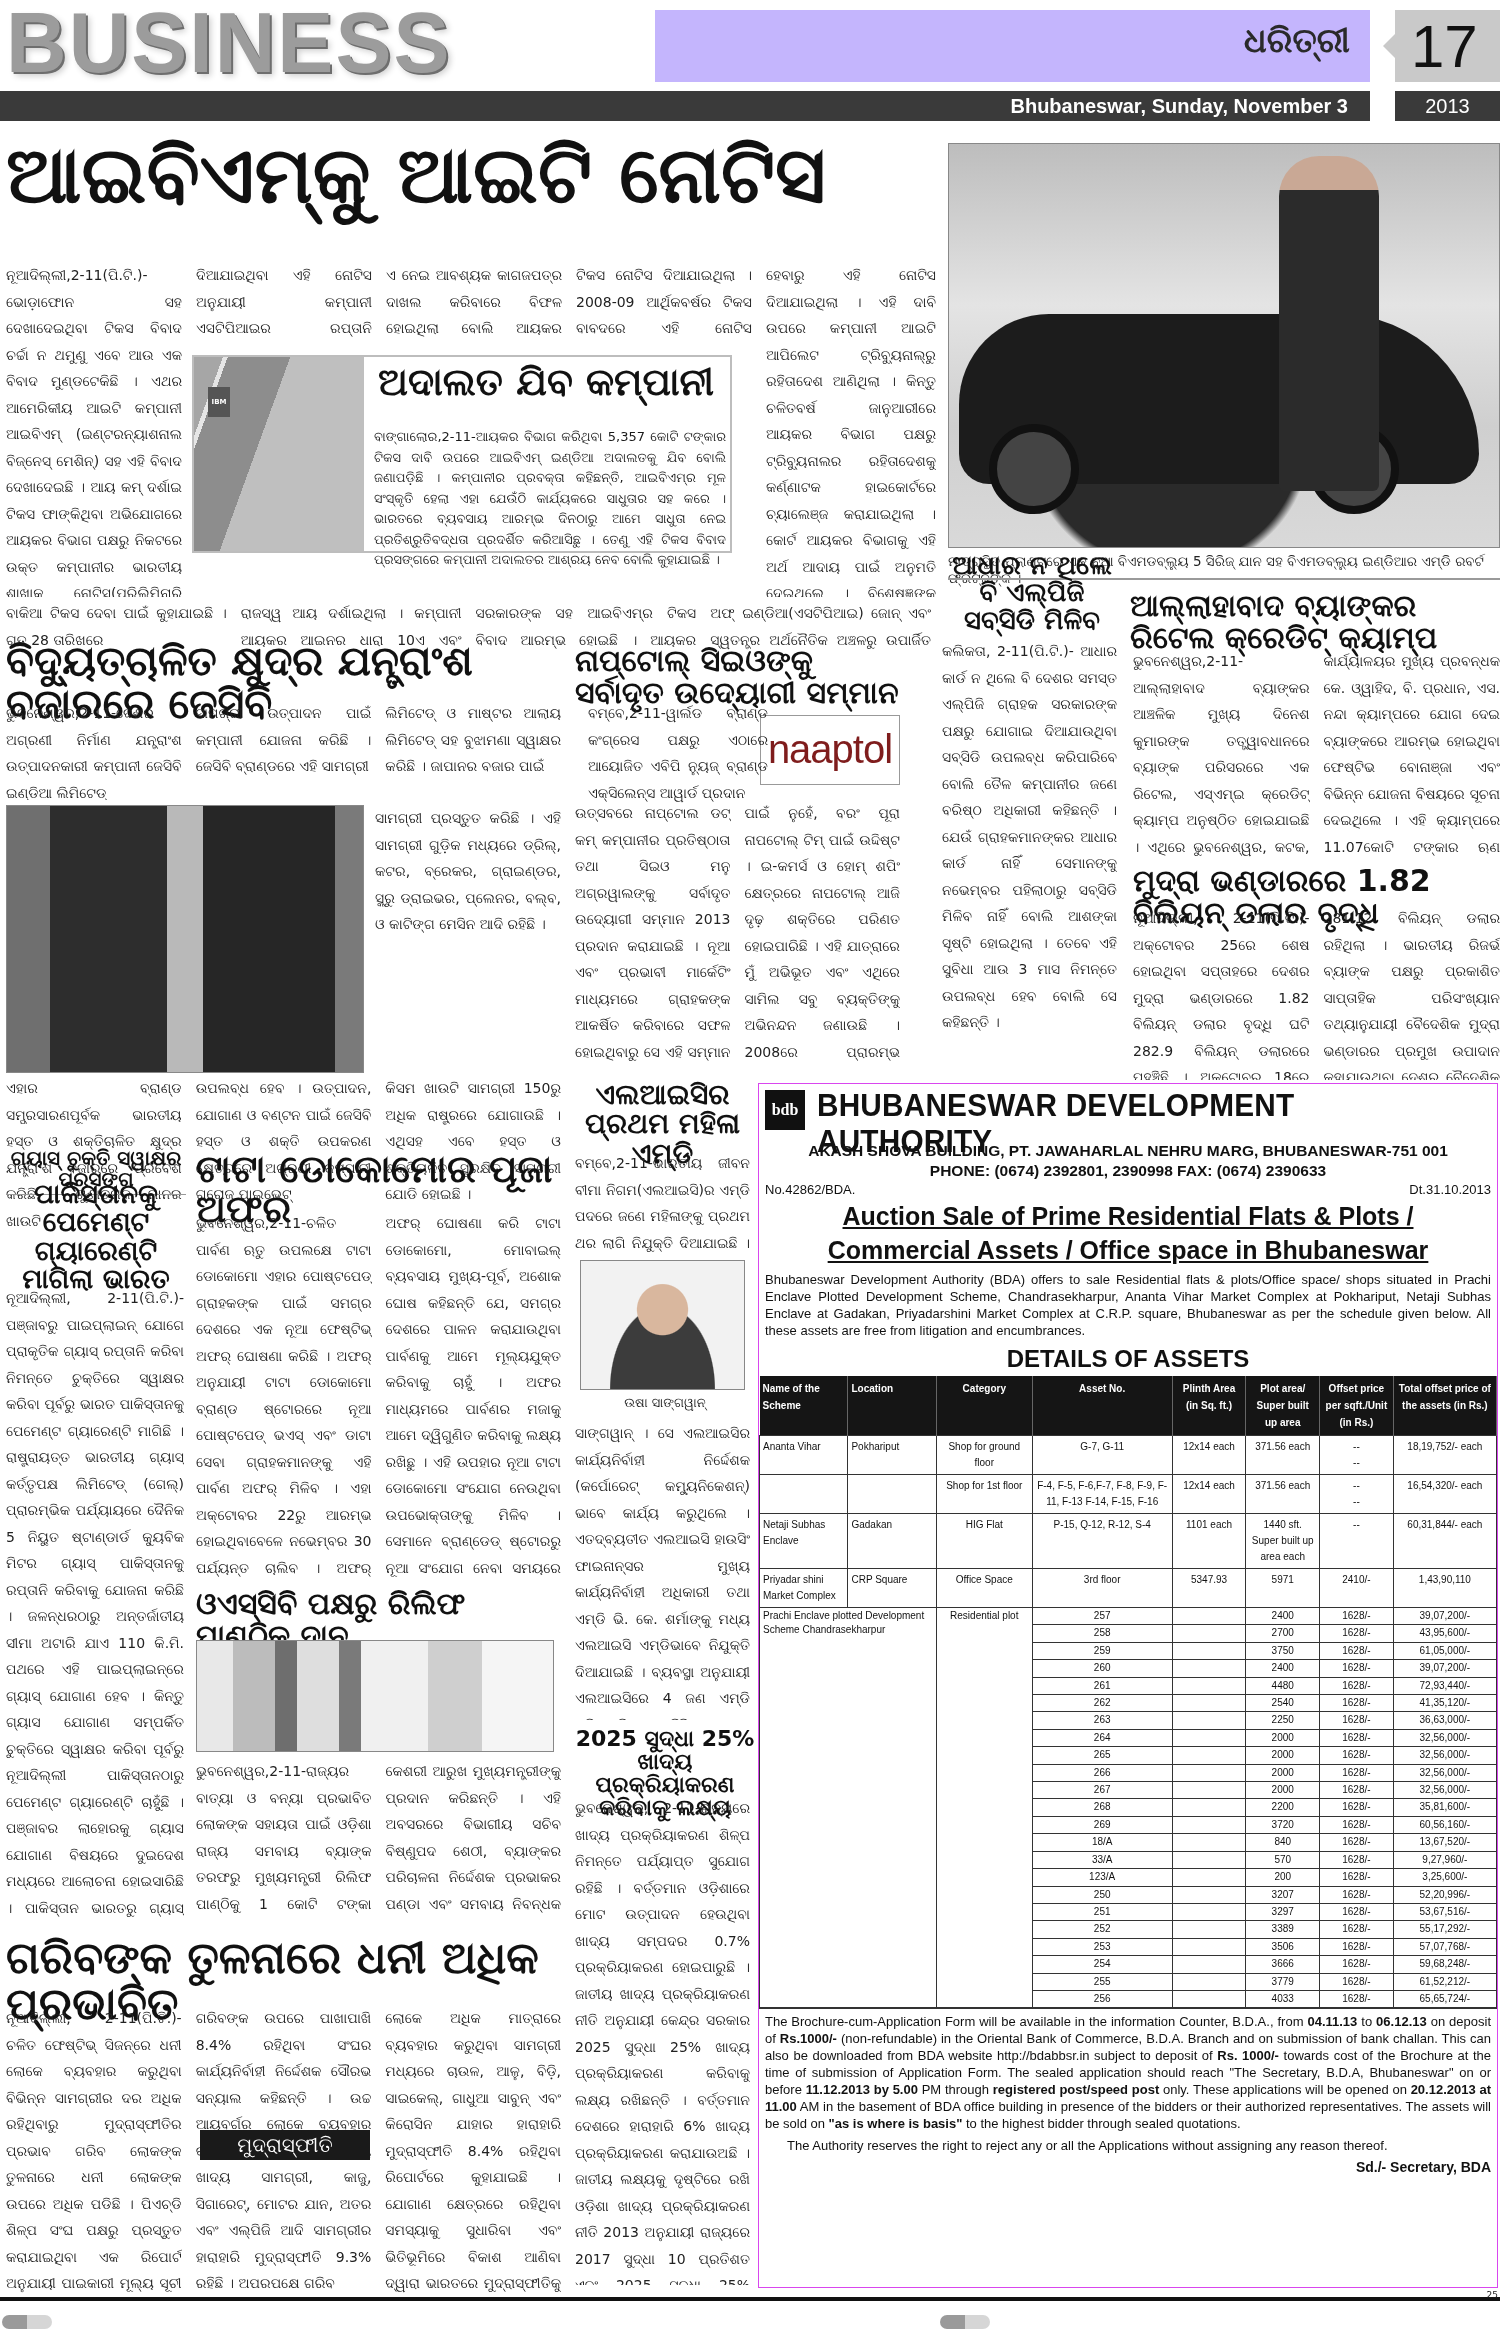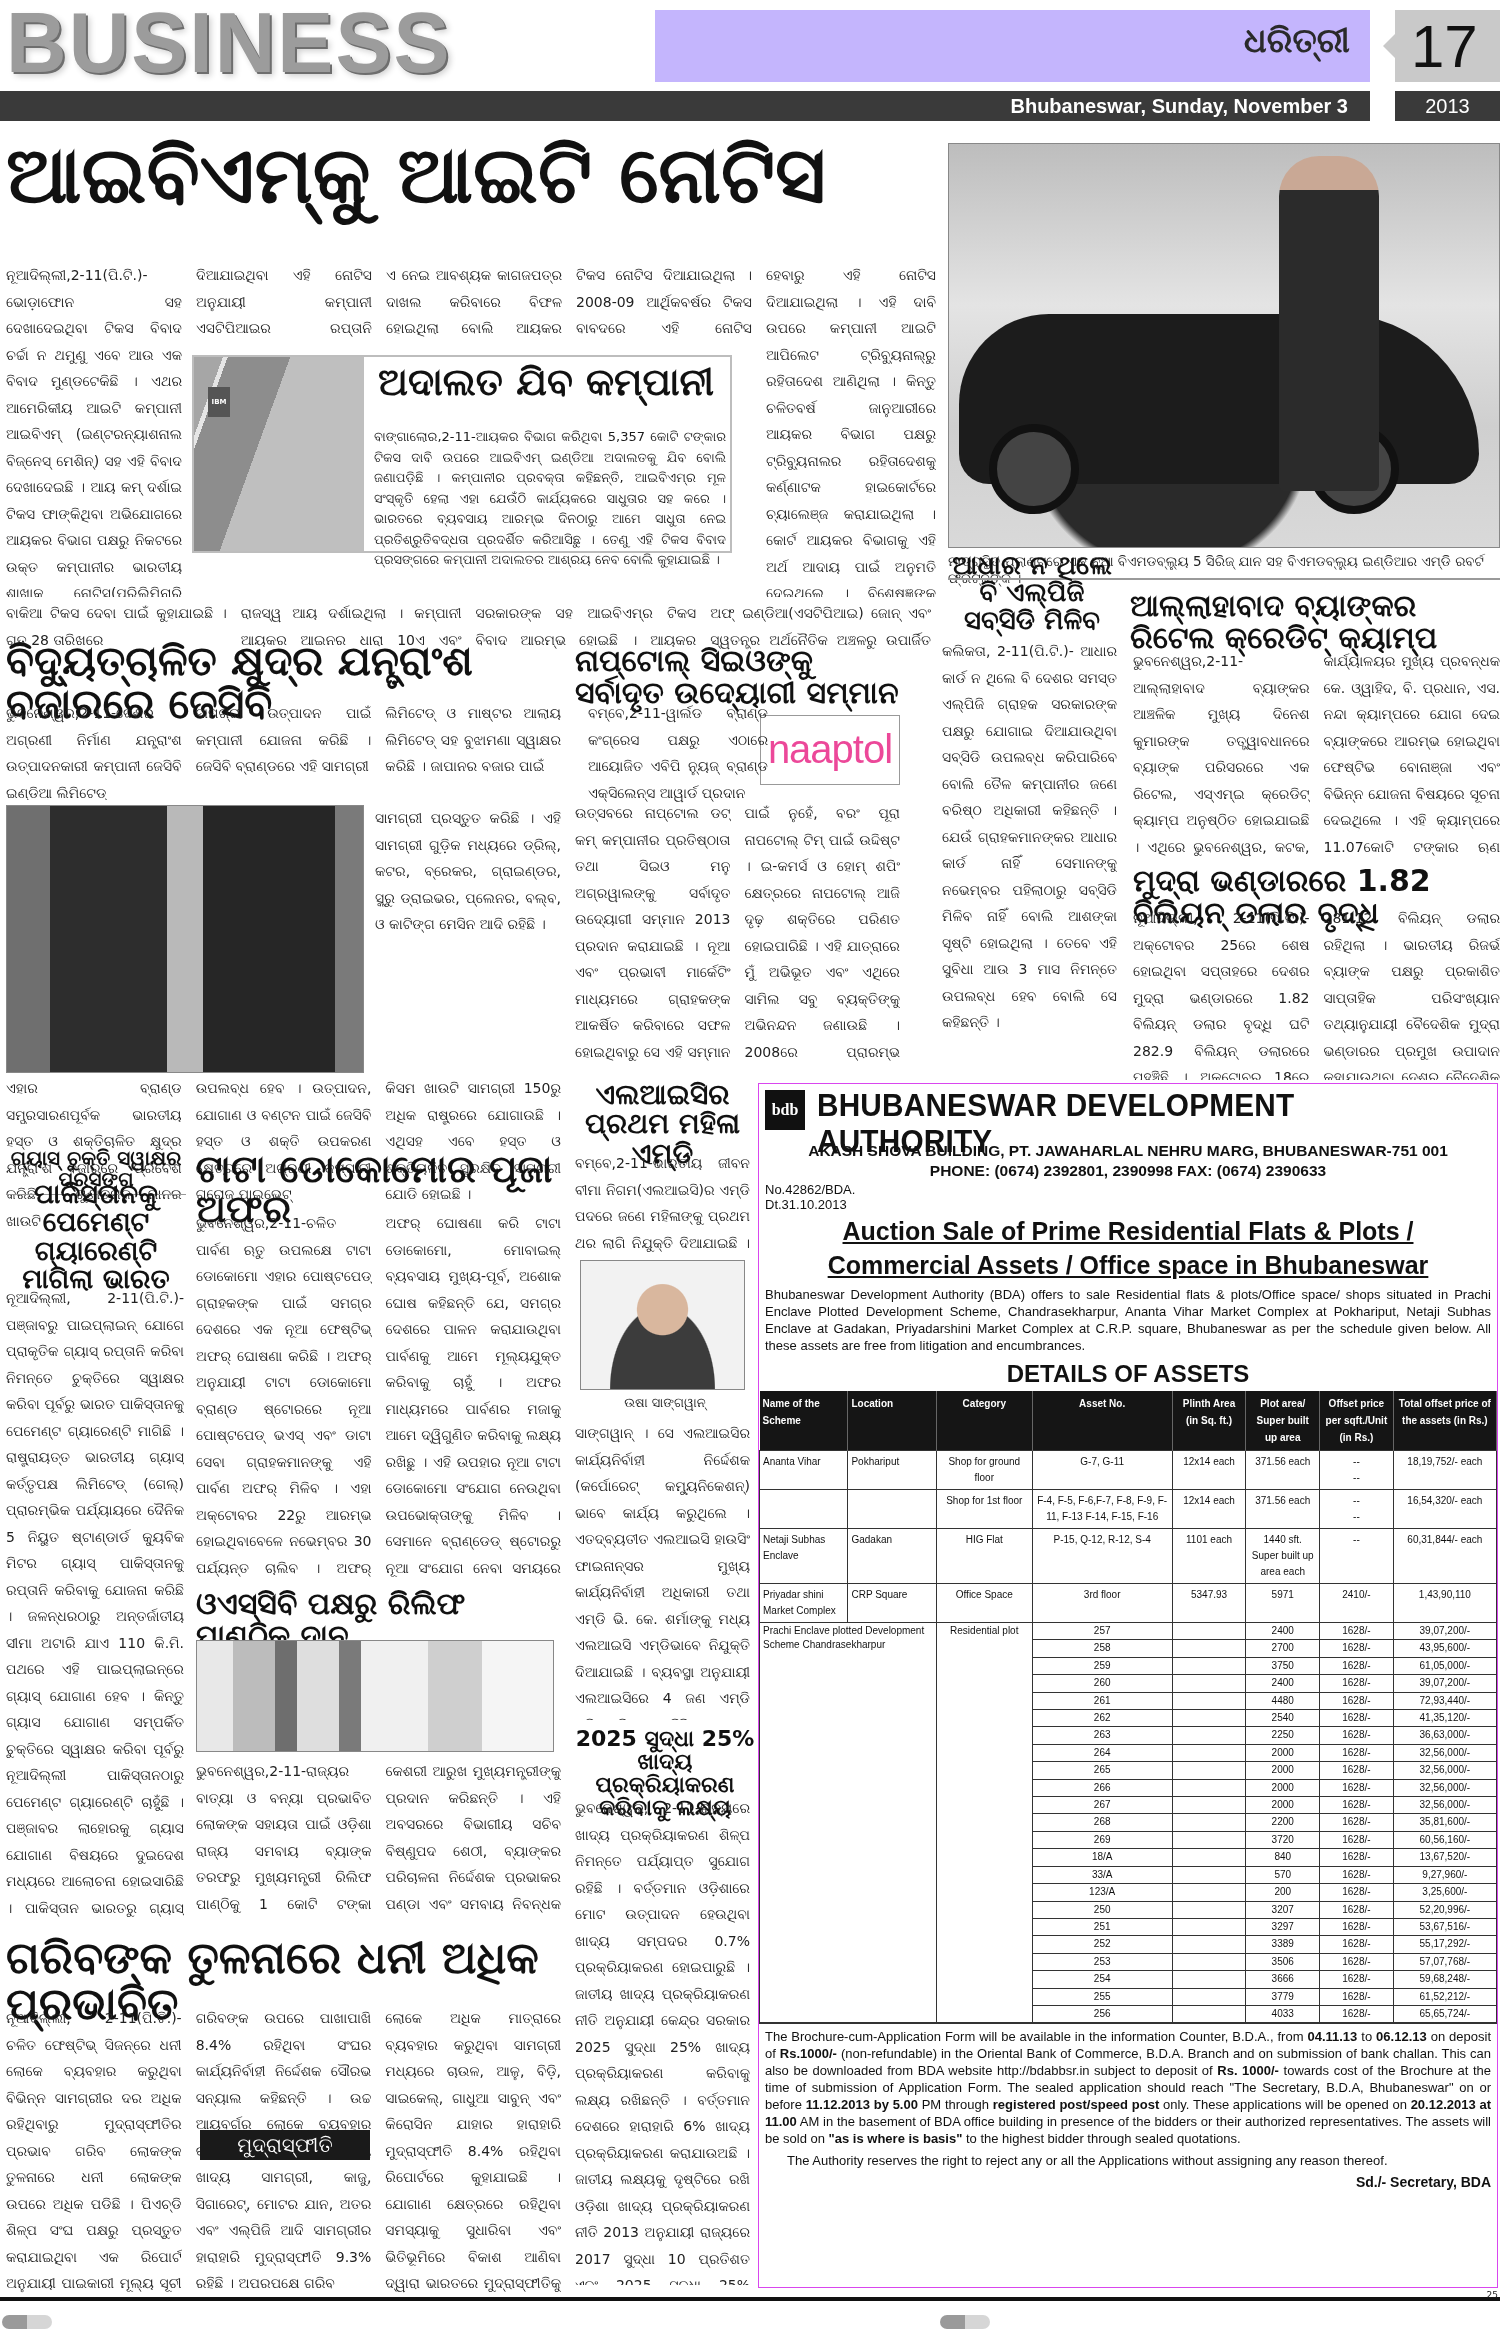--- a/index.html
+++ b/index.html
@@ -55,21 +55,21 @@
   
   #jcb-headline { position: absolute; left: 6px; top: 640px; width: 555px; font-size: 41px; }
   #jcb-body { position: absolute; left: 6px; top: 700px; width: 555px; height: 100px; }
   #jcb-photo { left: 6px; top: 805px; width: 358px; height: 268px;
     background: linear-gradient(90deg, #6f6f6f 0 12%, #2d2d2d 12% 45%, #b9b9b9 45% 55%, #262626 55% 92%, #7a7a7a 92%); }
   #jcb-side { position: absolute; left: 375px; top: 805px; width: 186px; height: 270px; }
   #jcb-bottom { position: absolute; left: 6px; top: 1075px; width: 555px; }
 
   #naaptol-headline { position: absolute; left: 575px; top: 645px; width: 325px; font-size: 30px; }
   #naaptol-logo { position: absolute; left: 760px; top: 715px; width: 140px; height: 70px; border: 1px solid #999; background: #fff;
-    font-family: "Liberation Sans", sans-serif; font-size: 40px; text-align: center; line-height: 66px; color: #ec4899; letter-spacing: -1px; }
+    font-family: "Liberation Sans", sans-serif; font-size: 40px; text-align: center; line-height: 66px; color: #7f1d1d; letter-spacing: -1px; }
   #naaptol-body { position: absolute; left: 575px; top: 700px; width: 180px; margin-left: 13px; }
   #naaptol-body2 { position: absolute; left: 575px; top: 800px; width: 325px; }
 
   #lpg-headline { position: absolute; left: 942px; top: 552px; width: 180px; font-size: 26px; text-align: center; }
   #lpg-body { position: absolute; left: 942px; top: 638px; width: 175px; }
   #allahabad-headline { position: absolute; left: 1130px; top: 590px; width: 370px; font-size: 30px; }
   #allahabad-body { position: absolute; left: 1133px; top: 648px; width: 367px; }
   #forex-headline { position: absolute; left: 1133px; top: 865px; width: 367px; font-size: 30px; }
   #forex-body { position: absolute; left: 1133px; top: 905px; width: 367px; }
 
@@ -103,21 +103,21 @@
 
   
   #bda-ad { position: absolute; left: 758px; top: 1083px; width: 740px; height: 1205px; border: 1px solid #d946ef; background: #fff;
     font-family: "Liberation Sans", sans-serif; color: #111; }
   .bda-head { position: relative; height: 58px; }
   .bda-logo { position: absolute; left: 6px; top: 6px; width: 40px; height: 40px; background: #111; color: #fff; font-size: 16px; font-weight: bold;
     text-align: center; line-height: 40px; font-family: "Liberation Serif", serif; }
   .bda-name { position: absolute; left: 58px; top: 4px; font-size: 31px; font-weight: bold; letter-spacing: 0.2px; transform: scaleX(0.96); transform-origin: left; }
   .bda-address { text-align: center; font-size: 15.5px; font-weight: bold; margin-top: 0; }
   .bda-phone { text-align: center; font-size: 15.5px; font-weight: bold; margin-top: 2px; }
-  .bda-refrow { display: flex; justify-content: space-between; padding: 2px 6px; font-size: 13px; flex-direction: column; }
+  .bda-refrow { display: flex; justify-content: space-between; padding: 2px 6px; font-size: 13px; }
   .bda-title { text-align: center; font-size: 25px; font-weight: bold; text-decoration: underline; line-height: 34px; }
   .bda-intro { font-size: 13px; line-height: 17px; padding: 4px 6px; text-align: justify; }
   .bda-details { text-align: center; font-size: 24px; font-weight: bold; margin: 2px 0 3px; }
   table.assets { width: 100%; border-collapse: collapse; font-size: 10px; }
   table.assets th { background: #151515; color: #fff; font-weight: bold; text-align: left; vertical-align: top; padding: 4px 3px; line-height: 17px; border-right: 1px solid #666; }
   table.assets th.c { text-align: center; }
   table.assets td { border: 1px solid #333; padding: 3px 3px; vertical-align: top; line-height: 16px; }
   table.assets td.c { text-align: center; }
   table.assets tr.plot td { padding: 1px 3px; line-height: 14.4px; }
   .bda-footer { font-size: 13px; line-height: 17px; padding: 4px 6px; text-align: justify; border-top: 1px solid #333; }

